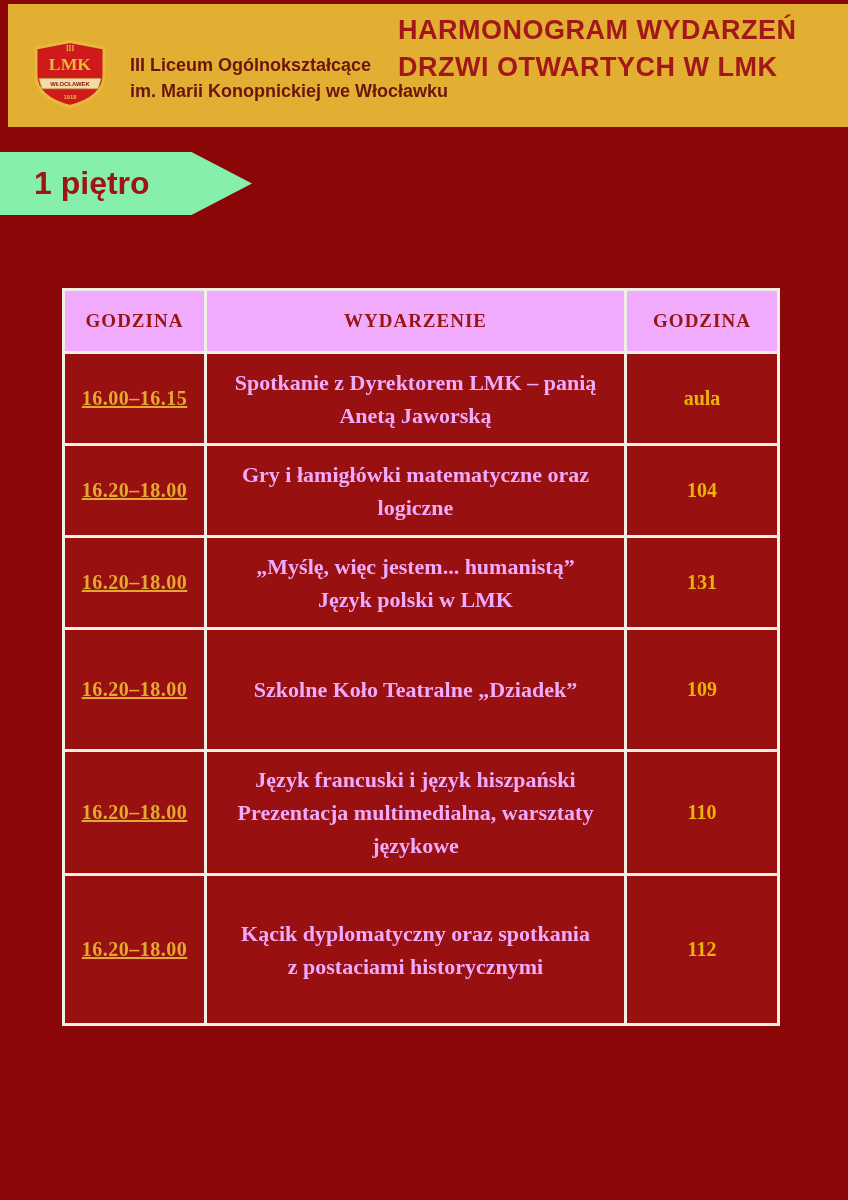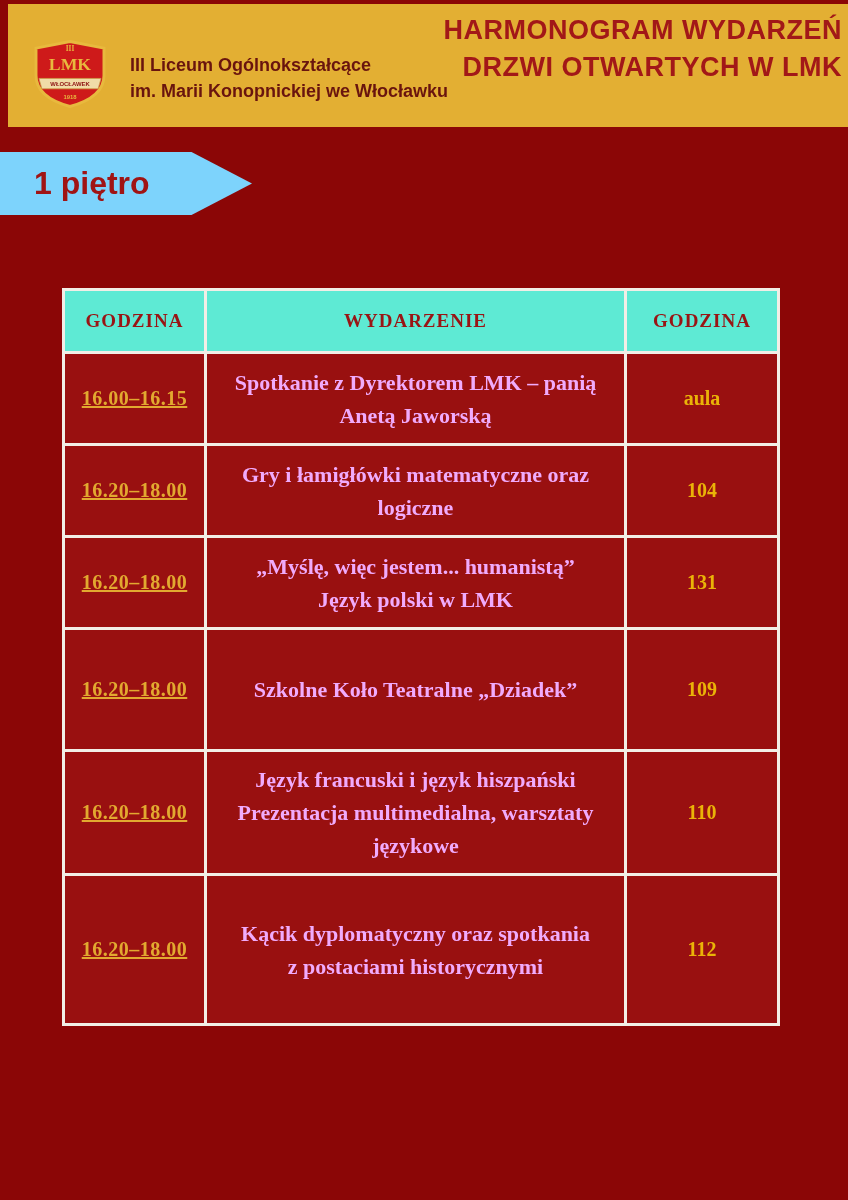--- a/index.html
+++ b/index.html
@@ -15,48 +15,48 @@
     position:absolute;left:8px;top:4px;width:840px;height:123px;
     background:#E3AF33;
   }
   .logo{position:absolute;left:24px;top:36px;width:76px;height:68px;}
   .school-name{
     position:absolute;left:106px;top:48px;
     color:#69140E;font-weight:bold;font-size:18px;line-height:26px;margin-left:16px;
   }
   .title-block{
     position:absolute;right:6px;top:8px;width:444px;
-    text-align:right;color:#A21818;font-weight:bold;
+    text-align:left;color:#A21818;font-weight:bold;
   }
   .title-line{font-size:27px;line-height:37px;letter-spacing:0.5px;}
   .title-date{font-size:24px;line-height:34px;}
   
   .floor-banner{
     position:absolute;left:0;top:152px;width:252px;height:63px;
-    background:#7dd3fc;
+    background:#86efac;
     -webkit-clip-path:polygon(0 0,76% 0,100% 50%,76% 100%,0 100%);
     clip-path:polygon(0 0,76% 0,100% 50%,76% 100%,0 100%);
   }
   .floor-label{
     display:block;line-height:63px;padding-left:34px;
     font-size:32px;font-weight:bold;color:#A01414;
   }
   
   .schedule{
     position:absolute;left:62px;top:288px;
     border-collapse:collapse;table-layout:fixed;
     font-family:"Liberation Serif",serif;
   }
   .schedule th,.schedule td{
     border:3px solid #F2EEE6;
     text-align:center;vertical-align:middle;
     padding:2px 10px;
   }
   .schedule th{
-    background:#5eead4;color:#991414;
+    background:#f0abfc;color:#991414;
     font-size:19px;font-weight:bold;letter-spacing:1px;
     height:56px;
   }
   .schedule td{background:#991010;}
   .col-time{width:142px;}
   .col-event{width:420px;}
   .col-place{width:153px;}
   td.time-cell{
     color:#E2A930;font-weight:bold;font-size:20px;letter-spacing:0.5px;text-decoration:underline;
   }

